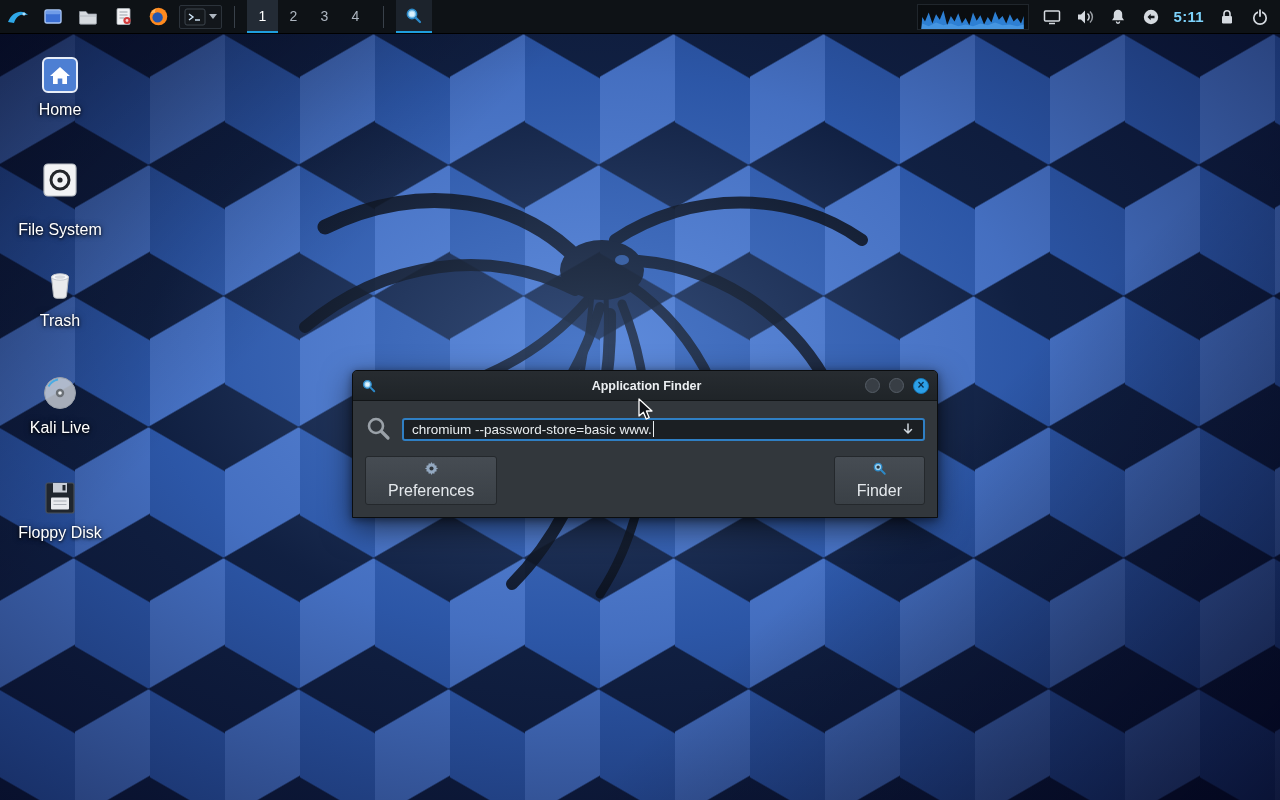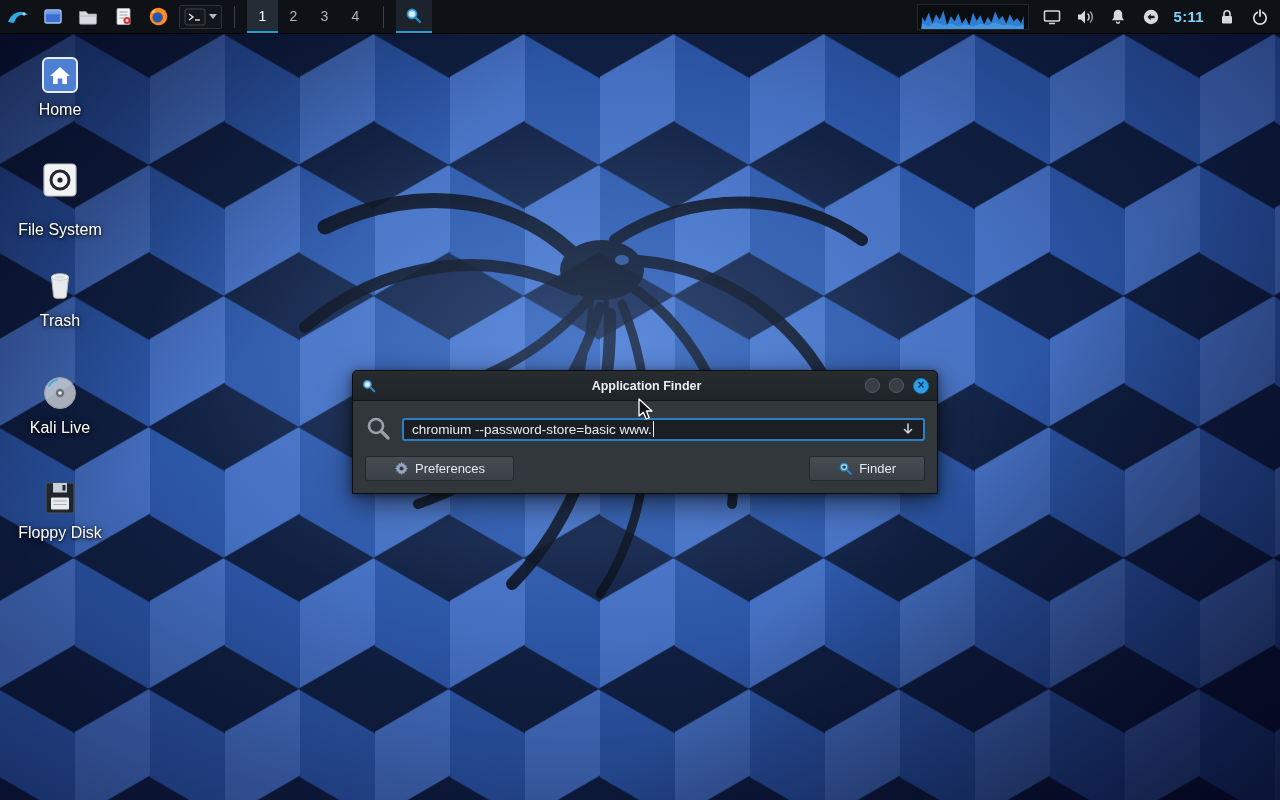--- a/index.html
+++ b/index.html
@@ -59,21 +59,21 @@
     font-size:12px; line-height:13px; font-weight:bold; text-align:center; cursor:default; }
   .finder-body { padding:14px 12px 12px 12px; }
   .search-row { display:flex; align-items:center; gap:9px; }
   .entry { flex:1; height:23px; background:#1b1f23; border:2px solid #2f7fc4; border-radius:3px;
     display:flex; align-items:center; padding:0 8px; color:#e8ecef; font-size:13.5px; cursor:text; }
   .entry-text { white-space:pre; }
   .caret { display:inline-block; width:1px; height:16px; background:#e9edf0; margin-left:1px; }
   .entry-arrow { margin-left:auto; display:flex; align-items:center; }
   .btn-row { display:flex; justify-content:space-between; margin-top:13px; }
   .dlg-btn { display:inline-flex; align-items:center; gap:6px; background:linear-gradient(#464c53,#3a4046);
-    border:1px solid #24282c; border-radius:3px; color:#e4e8ec; font-size:13px; padding:4px 28px; cursor:default; }
+    border:1px solid #24282c; border-radius:3px; color:#e4e8ec; font-size:16px; padding:4px 22px; cursor:default;flex-direction:column; }
 
   
   .cursor { position:absolute; left:637px; top:398px; z-index:100; pointer-events:none; }
 </style>
 </head>
 <body>
 
 <div class="wallpaper">
   <svg class="dragon" width="640" height="470" viewBox="0 0 640 470">
     <g fill="none" stroke="#04060b" stroke-linecap="round">

